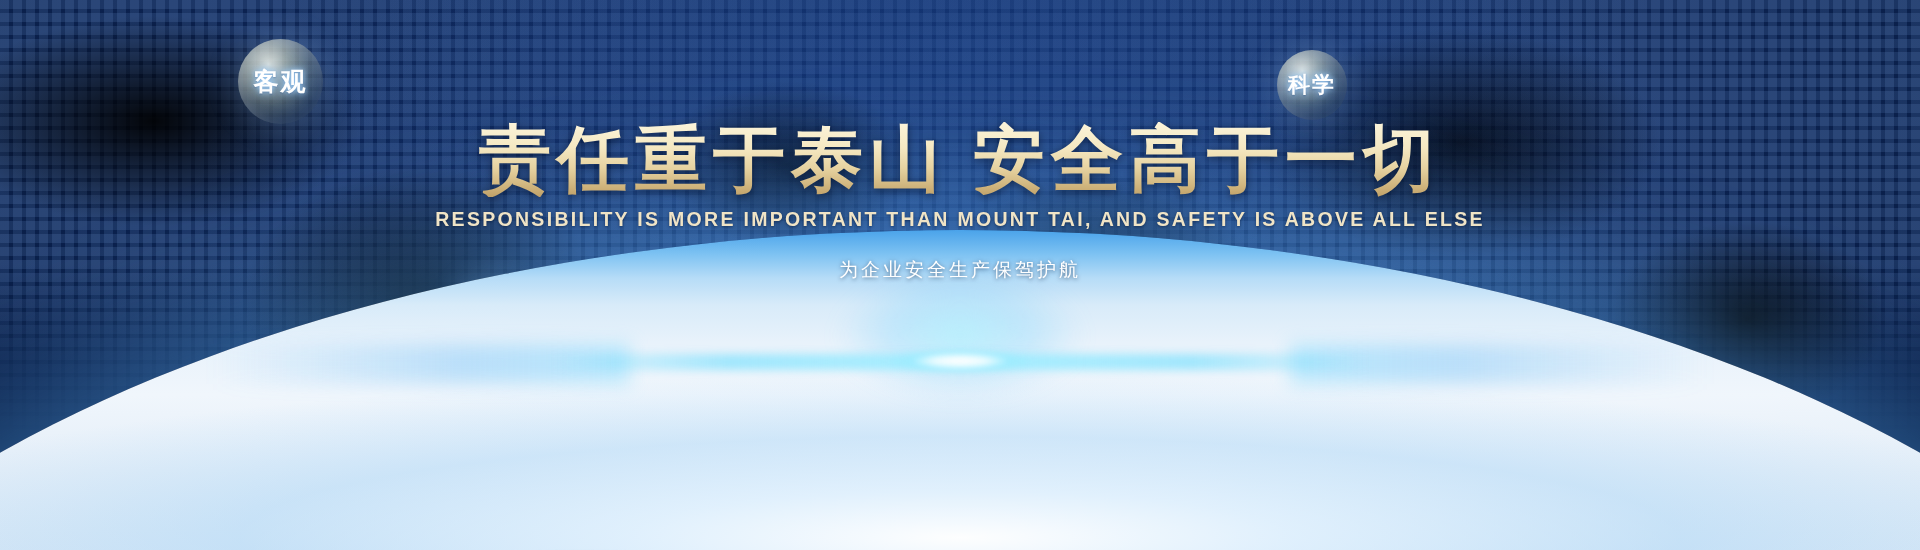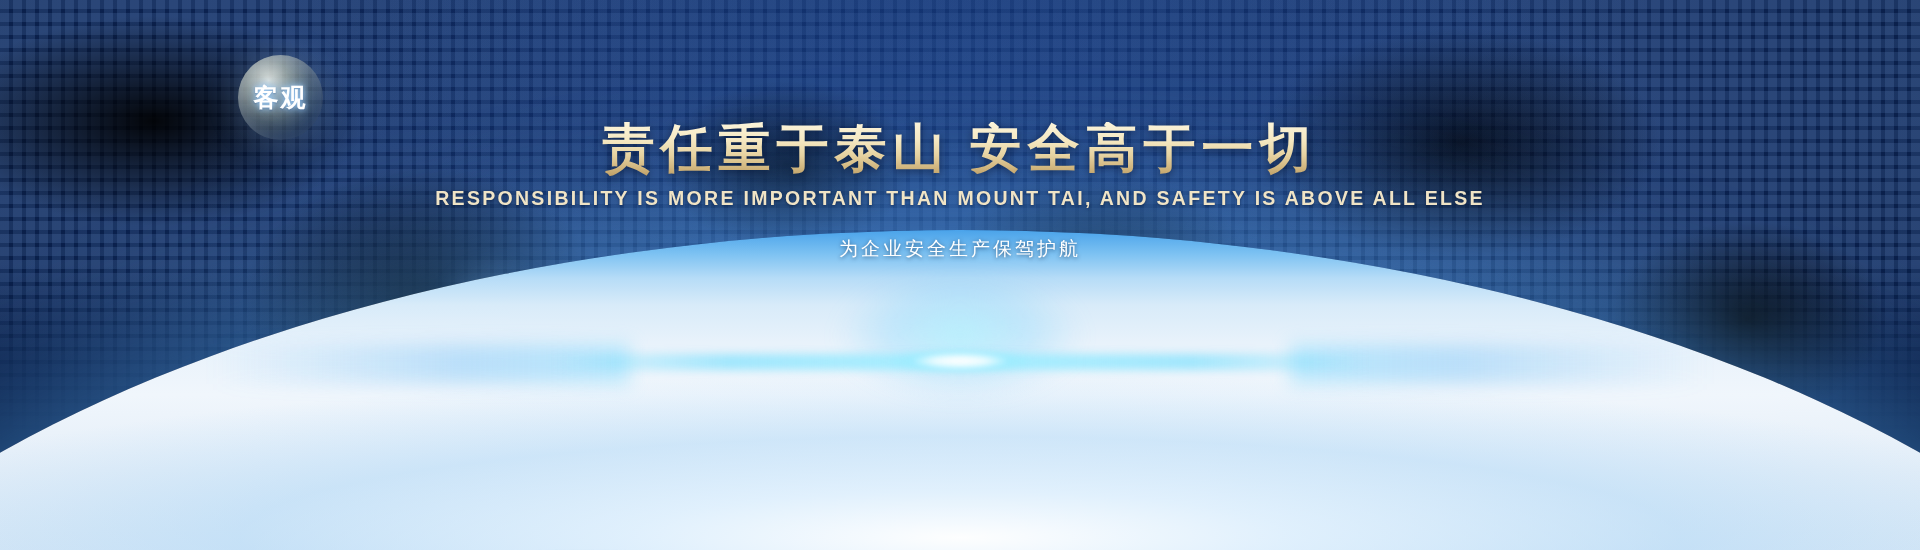--- a/index.html
+++ b/index.html
@@ -63,38 +63,38 @@
     font-weight:700;
     letter-spacing:2px;
     line-height:1;
     text-shadow:
       0 0 5px rgba(170,215,255,.95),
       0 0 12px rgba(120,185,255,.75),
       0 1px 2px rgba(10,30,70,.55);
     white-space:nowrap;
     font-family:"DejaVu Sans", sans-serif;
   }
-  .badge.b-keguan  { left:238px;  top:39px;  width:85px; height:85px;margin-top:16px; }
+  .badge.b-keguan  { left:238px;  top:39px;  width:85px; height:85px; }
   .badge.b-gongzheng { left:694px; top:13px; width:73px; height:73px; }
   .badge.b-kexue   { left:1277px; top:50px;  width:70px; height:70px; }
   .badge.b-yanjin  { left:458px;  top:278px; width:72px; height:72px; }
   .badge.b-gaoxiao { left:990px;  top:266px; width:80px; height:80px; }
   .badge.b-gongzheng .badge-label,
   .badge.b-kexue .badge-label,
   .badge.b-yanjin .badge-label { font-size:22px; }
   .badge.b-gaoxiao .badge-label { font-size:24px; }
 
   
   .text-block {
     position:absolute; left:0; right:0; top:122px;
     text-align:center; z-index:6;
   }
   .main-title {
-    font-family:Liberation Serif, serif;
-    font-size:52px;
+    font-family:Liberation Sans, sans-serif;
+    font-size:72px;
     font-weight:700;
     letter-spacing:6px;
     line-height:1.04;
     background:linear-gradient(to bottom, #fbf4da 0%, #f5e8c2 34%, #e6d2a0 62%, #cdb179 88%, #bfa068 100%);
     -webkit-background-clip:text;
     background-clip:text;
     color:transparent;
     -webkit-text-fill-color:transparent;
     filter:drop-shadow(0 2px 5px rgba(5,18,46,.65));
     white-space:nowrap;
@@ -210,20 +210,23 @@
     <div class="flare-streak"></div>
     <div class="flare-core"></div>
     <div class="earth">
       <div class="earth-clouds"></div>
     </div>
   </div>
 
   <div class="badge b-keguan">
     <span class="badge-label">客观</span>
   </div>
+  <div class="badge b-kexue">
+    <span class="badge-label">科学</span>
+  </div>
   <div class="badge b-yanjin">
     <span class="badge-label">严谨</span>
   </div>
   <div class="badge b-gaoxiao">
     <span class="badge-label">高效</span>
   </div>
 
   <div class="text-block">
     <div class="main-title">责任重于泰山 安全高于一切</div>
     <div class="sub-en">RESPONSIBILITY IS MORE IMPORTANT THAN MOUNT TAI, AND SAFETY IS ABOVE ALL ELSE</div>

